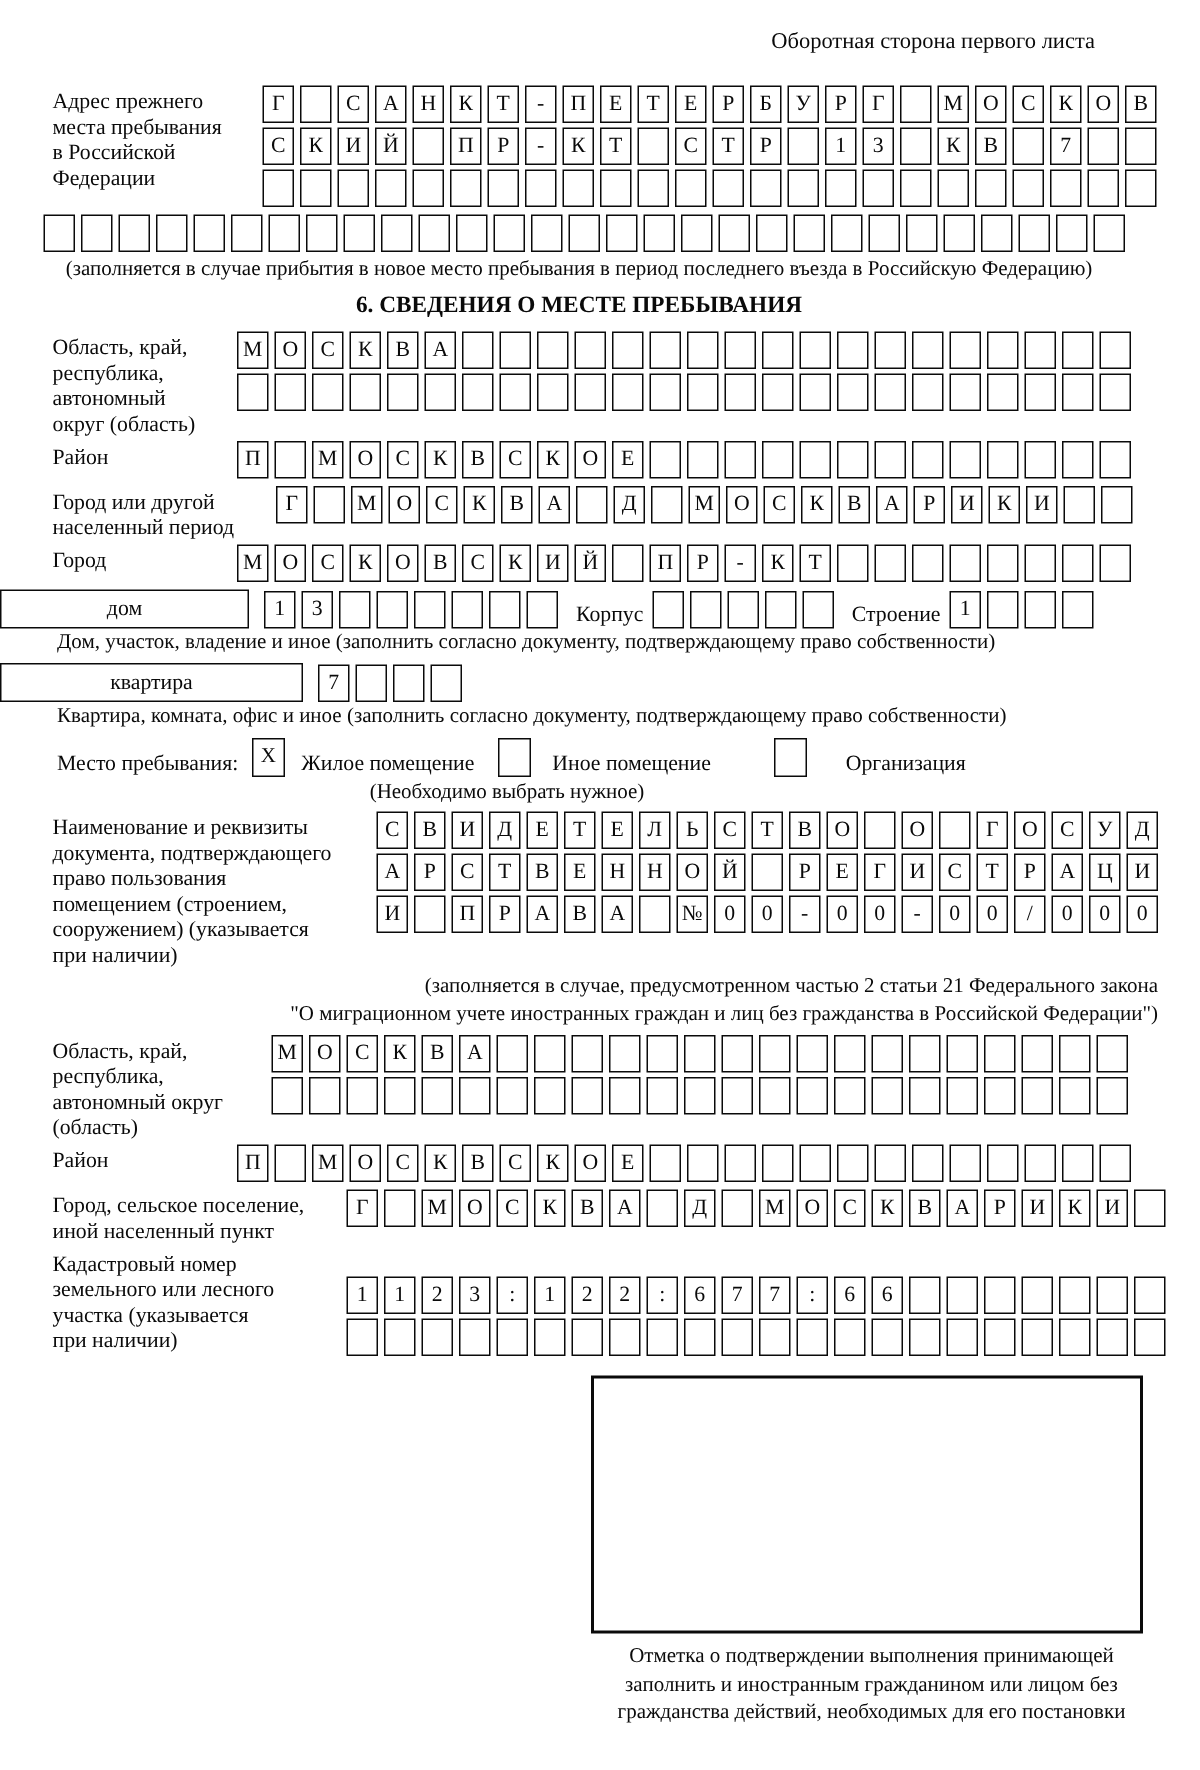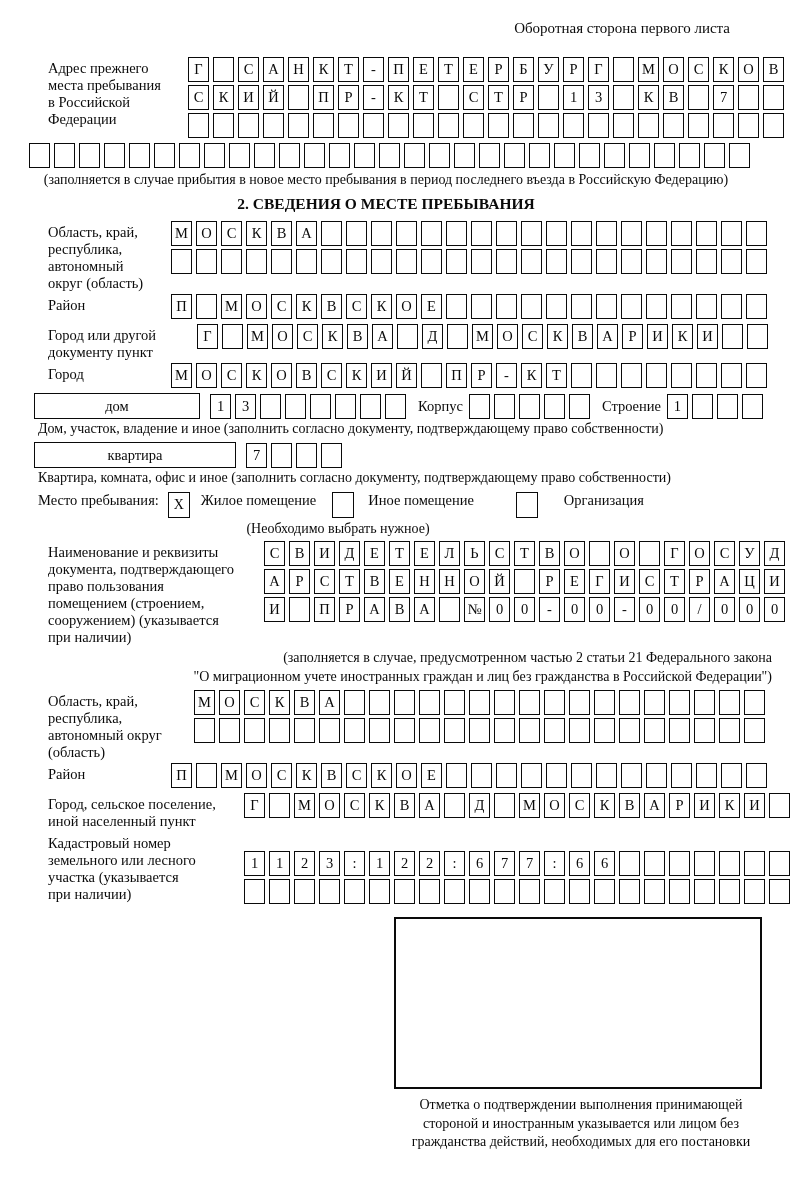--- a/index.html
+++ b/index.html
@@ -1,48 +1,48 @@
 <!DOCTYPE html>
 <html><head>
 <meta charset="utf-8">
 <style>
   html,body{margin:0;padding:0;}
   body{width:800px;height:1180px;background:#fff;color:#0a0a0a;
        font-family:"Liberation Serif", serif; overflow:hidden;}
   .page{position:relative;width:772px;height:1180px;box-sizing:border-box;}
   .back-note{padding:20px 42px 0 0;text-align:right;font-size:15px;}
 
-  .fieldblock{display:flex;align-items:flex-start;padding-left:48px;margin-bottom:2px;}
+  .fieldblock{display:flex;align-items:flex-start;padding-left:35px;margin-bottom:2px;}
   .label{font-size:14.5px;line-height:17px;padding-top:3px;}
   .w140{width:140px;flex:0 0 140px;}
   .w123{width:123px;flex:0 0 123px;}
   .w149{width:149px;flex:0 0 149px;}
   .w216{width:216px;flex:0 0 216px;}
   .w146{width:146px;flex:0 0 146px;}
   .w196{width:196px;flex:0 0 196px;}
 
   .cellrow{display:flex;gap:4px;margin-bottom:3px;}
   .cell{flex:0 0 21px;width:21px;height:25px;border:1.5px solid #0a0a0a;box-sizing:border-box;
         display:flex;align-items:center;justify-content:center;font-size:14.5px;}
   .fullrow{margin-left:29px;margin-top:2px;}
 
   .caption{font-size:14px;line-height:18px;}
   .caption.center{text-align:center;margin:1px 0 2px 0;}
   .caption.left{padding-left:38px;margin:1px 0 4px 0;}
 
   .sec-title{font-weight:bold;text-align:center;font-size:15.5px;margin:6px 0 8px 0;}
 
-  .house-row{display:flex;align-items:center;padding-left:34px;margin-top:2px;}
+  .house-row{display:flex;align-items:flex-end;margin-top:2px;}
   .widebox{height:26px;border:1.5px solid #0a0a0a;box-sizing:border-box;
            display:flex;align-items:center;justify-content:center;font-size:14.5px;}
   .wb166{width:166px;flex:0 0 166px;margin-right:10px;}
   .wb202{width:202px;flex:0 0 202px;margin-right:10px;}
   .inline-label{font-size:14.5px;margin:0 6px 0 12px;}
 
-  .place-row{display:flex;align-items:flex-start;padding-left:38px;margin-top:5px;}
+  .place-row{display:flex;align-items:flex-end;padding-left:38px;margin-top:5px;}
   .plabel{font-size:14.5px;}
   .checkbox{width:22px;height:26px;border:1.5px solid #0a0a0a;box-sizing:border-box;
             display:inline-flex;align-items:center;justify-content:center;font-size:14px;}
   .cb1{margin:0 11px 0 9px;}
   .cb2{margin:0 14px 0 16px;}
   .cb3{margin:0 26px 0 42px;}
   .place-note{width:600px;margin-left:38px;text-align:center;font-size:14px;margin-top:3px;margin-bottom:4px;}
 
   .subcaption{ text-align:right;font-size:14px;line-height:19px;margin-bottom:4px;}
 
@@ -173,21 +173,21 @@
       <span class="cell"></span>
       <span class="cell"></span>
       <span class="cell"></span>
       <span class="cell"></span>
       <span class="cell"></span>
       <span class="cell"></span>
       <span class="cell"></span>
     </div>
   <div class="caption center">(заполняется в случае прибытия в новое место пребывания в период последнего въезда в Российскую Федерацию)</div>
 
-  <div class="sec-title">2. СВЕДЕНИЯ О МЕСТЕ ПРЕБЫВАНИЯ</div>
+  <div class="sec-title">6. СВЕДЕНИЯ О МЕСТЕ ПРЕБЫВАНИЯ</div>
 
   <div class="fieldblock">
     <div class="label w123">
         <div>Область, край,</div>
         <div>республика,</div>
         <div>автономный</div>
         <div>округ (область)</div>
       </div>
     <div>
       <div class="cellrow">
@@ -271,21 +271,21 @@
         <span class="cell"></span>
         <span class="cell"></span>
         <span class="cell"></span>
         <span class="cell"></span>
       </div>
   </div>
 
   <div class="fieldblock">
     <div class="label w149">
         <div>Город или другой</div>
-        <div>документу пункт</div>
+        <div>населенный период</div>
       </div>
     <div class="cellrow">
         <span class="cell">Г</span>
         <span class="cell"></span>
         <span class="cell">М</span>
         <span class="cell">О</span>
         <span class="cell">С</span>
         <span class="cell">К</span>
         <span class="cell">В</span>
         <span class="cell">А</span>
@@ -654,18 +654,18 @@
           <span class="cell"></span>
           <span class="cell"></span>
         </div>
     </div>
   </div>
 
   <div class="confirm-wrap">
     <div class="confirm-box"></div>
     <div class="confirm-caption">
         <div>Отметка о подтверждении выполнения принимающей</div>
-        <div>стороной и иностранным указывается или лицом без</div>
+        <div>заполнить и иностранным гражданином или лицом без</div>
         <div>гражданства действий, необходимых для его постановки</div>
       </div>
   </div>
 
 </div>
 
 </body></html>

